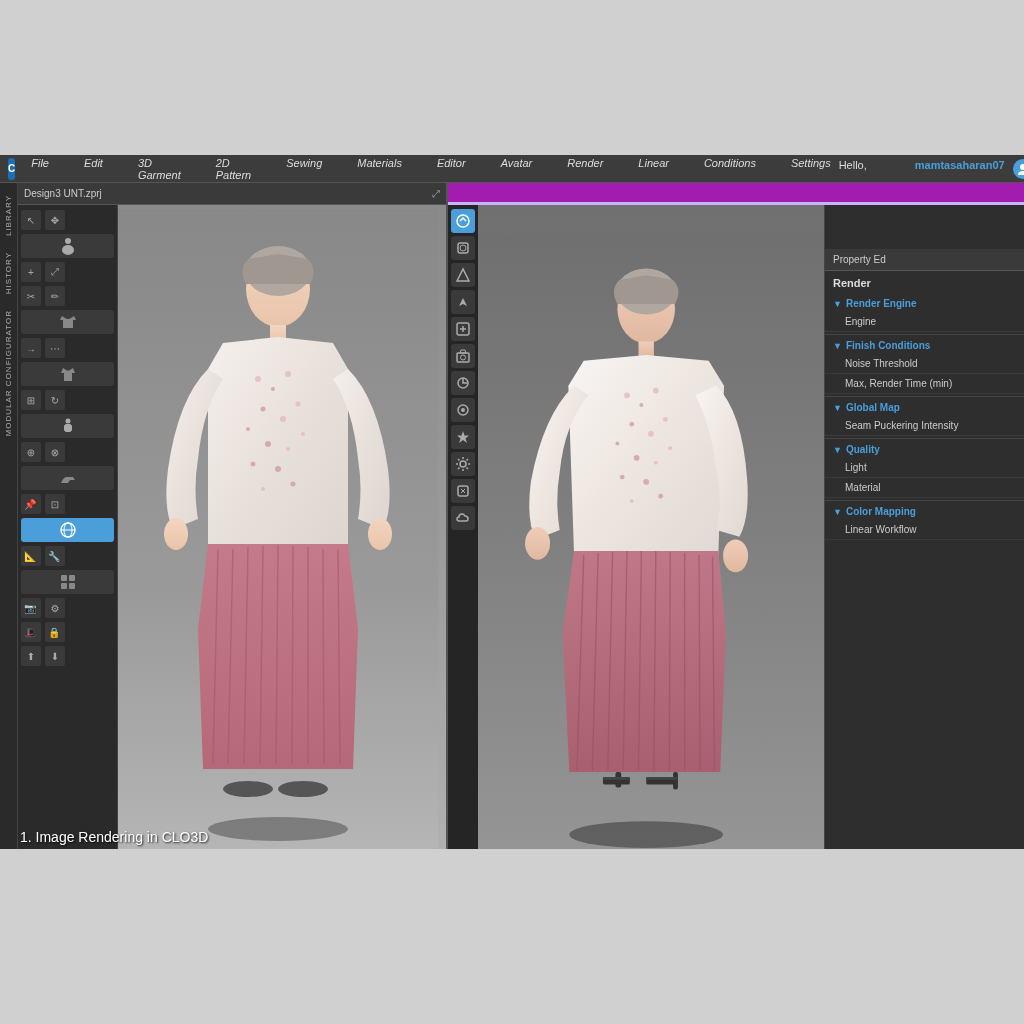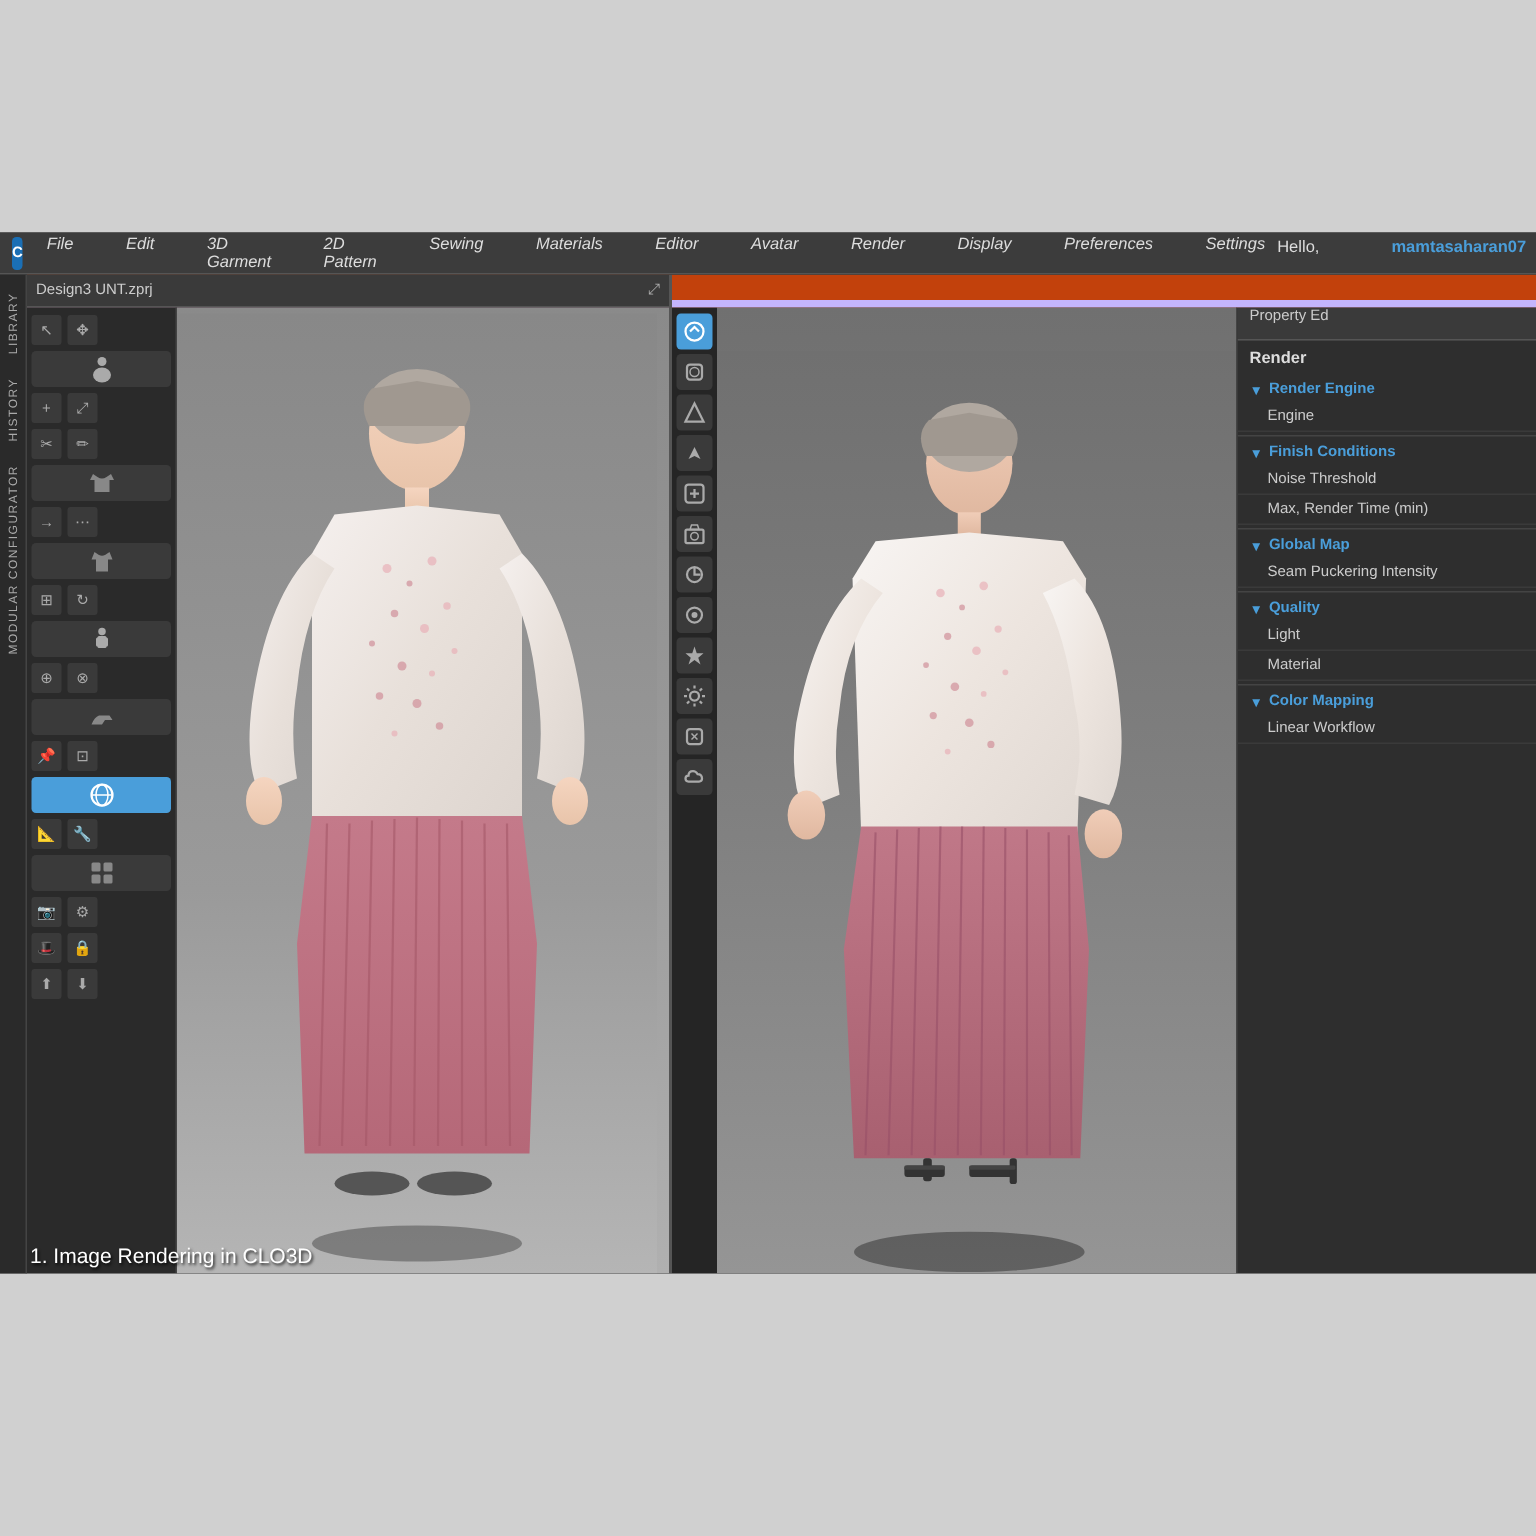--- a/index.html
+++ b/index.html
@@ -126,25 +126,27 @@
       flex-direction: column;
       border-left: 1px solid #444;
       flex-shrink: 0;
       overflow-y: auto;
     }
 
     .right-panel-header {
       height: 22px;
       background: #3a3a3a;
       display: flex;
+      align-items: center;
       padding: 0 8px;
       border-bottom: 1px solid #555;
       color: #ccc;
       font-size: 10px;
       flex-shrink: 0;
+      margin-top: 44px;
     }
 
     .right-panel-render-title {
       padding: 6px 8px;
       color: #ddd;
       font-size: 11px;
       font-weight: bold;
     }
 
     .section-header {
@@ -306,23 +308,23 @@
       height: 22px;
       background: #3a3a3a;
       border-bottom: 1px solid #555;
       display: flex;
       align-items: center;
       padding: 0 6px;
     }
 
     .header-bar {
       height: 22px;
-      background: #c2410c;
-      display: flex;
-      border-bottom: 5px solid #c4b5fd;
+      background: #a21caf;
+      display: flex;
+      border-bottom: 3px solid #c4b5fd;
       flex-shrink: 0;
     }
   </style>
 </head>
 <body>
 
 <div class="top-margin"></div>
 
 <div class="bottom-margin"></div>
 
@@ -335,22 +337,22 @@
     <div class="menu-items">
       <span class="menu-item">File</span>
       <span class="menu-item">Edit</span>
       <span class="menu-item">3D Garment</span>
       <span class="menu-item">2D Pattern</span>
       <span class="menu-item">Sewing</span>
       <span class="menu-item">Materials</span>
       <span class="menu-item">Editor</span>
       <span class="menu-item">Avatar</span>
       <span class="menu-item">Render</span>
-      <span class="menu-item">Display</span>
-      <span class="menu-item">Preferences</span>
+      <span class="menu-item">Linear</span>
+      <span class="menu-item">Conditions</span>
       <span class="menu-item">Settings</span>
     </div>
     <div class="menu-right">
       <span>Hello,</span>
       <span class="username">mamtasaharan07</span>
       <div class="menu-avatar">
         <svg width="12" height="12" viewBox="0 0 12 12">
           <circle cx="6" cy="4" r="3" fill="white"></circle>
           <ellipse cx="6" cy="11" rx="5" ry="3" fill="white"></ellipse>
         </svg>

